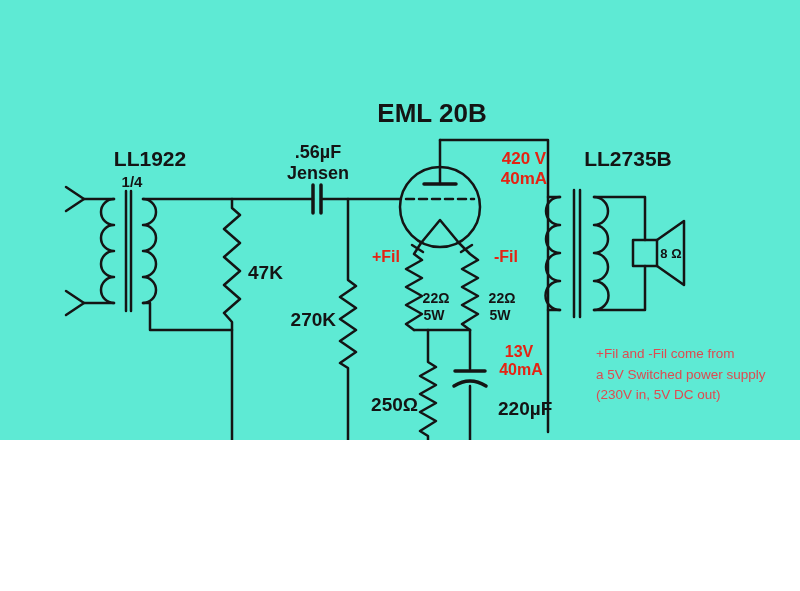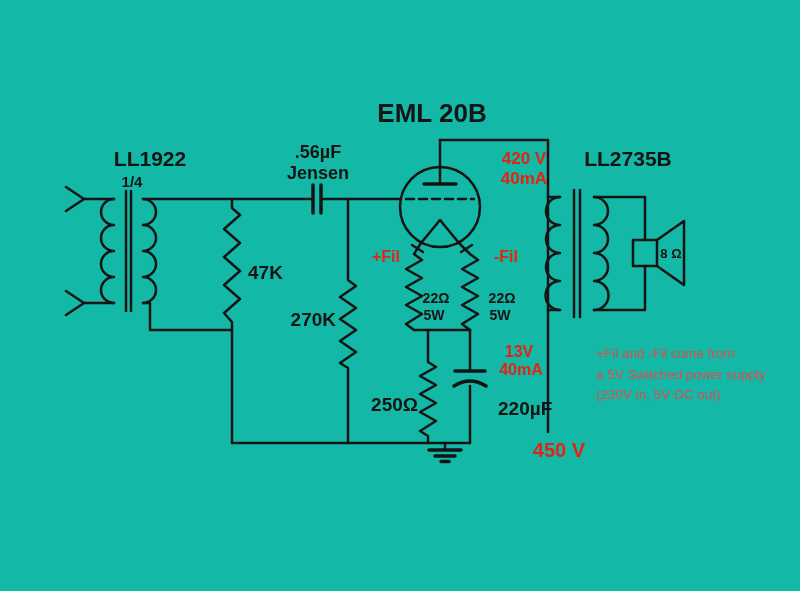--- a/index.html
+++ b/index.html
@@ -1,16 +1,16 @@
 <!DOCTYPE html>
 <html style="--ink: #141414; --red: #e42313; --note_red: #de4a50; --bg: #ffffff;"><head>
 <meta charset="utf-8">
 <style>
   html,body{margin:0;padding:0;background:#ffffff;}
-  .canvas{width:800px;height:591px;background:#14b8a6;position:relative;overflow:hidden;
+  .canvas{width:800px;height:440px;background:#5eead4;position:relative;overflow:hidden;
           font-family:"Liberation Sans",sans-serif;}
   svg{display:block;}
   svg path, svg circle, svg rect{fill:none;stroke:var(--ink,#141414);stroke-width:2.5;
           stroke-linejoin:round;stroke-linecap:round;}
   svg .thick{stroke-width:3.5;}
   svg .dash{stroke-dasharray:8,5;}
   svg text{fill:var(--ink,#141414);font-family:"Liberation Sans",sans-serif;font-weight:bold;}
   svg text.red{fill:var(--red,#e42313);}
   svg text.note{fill:var(--note_red,#de4a50);font-weight:normal;}
 </style>

